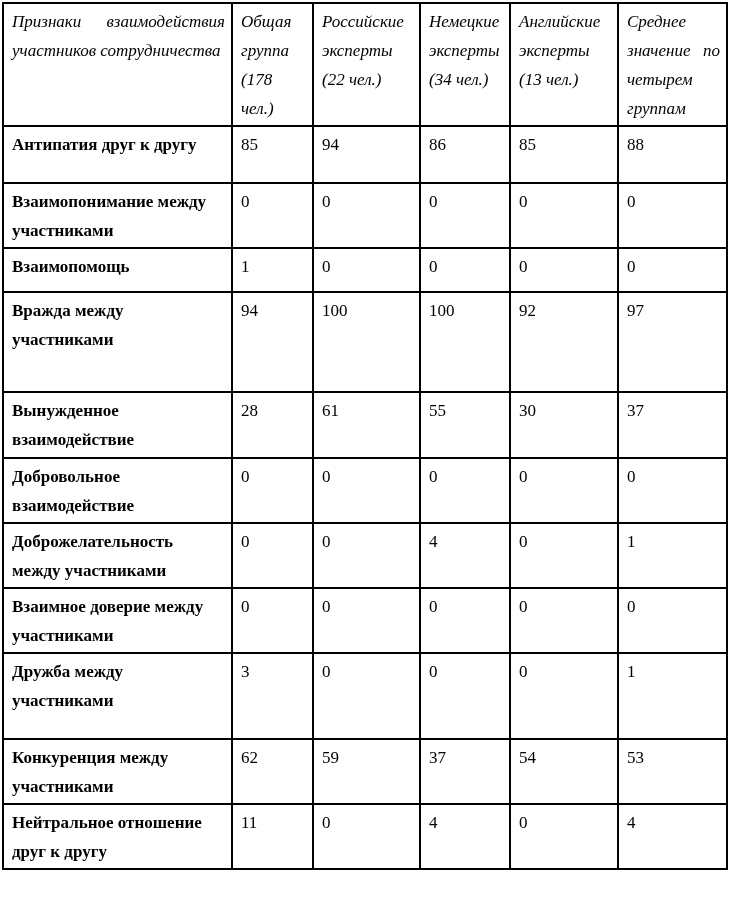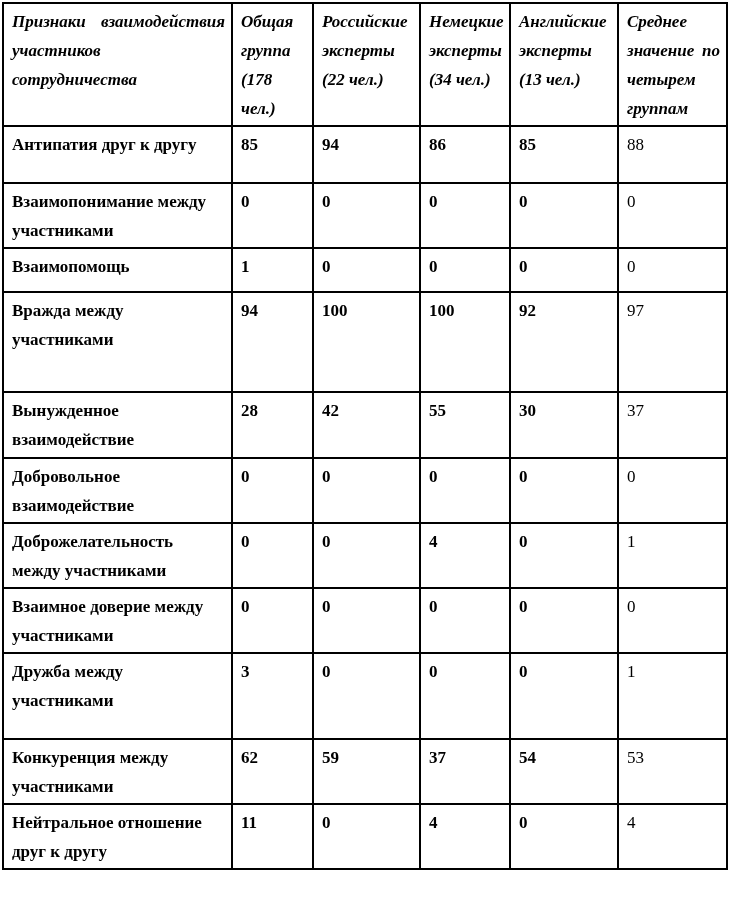--- a/index.html
+++ b/index.html
@@ -24,32 +24,32 @@
   table.doc-table td {
     border: 2px solid #000000;
     vertical-align: top;
     font-size: 17px;
     line-height: 29px;
     padding: 3px 6px 2px 8px;
     box-sizing: border-box;
     overflow: hidden;
   }
   table.doc-table th {
-    font-weight: bold;
+    font-weight: normal;
     font-style: italic;
     text-align: justify;
     margin-left: 35px;
   }
   td.lbl {
     font-weight: bold;
     text-align: left;
     padding-right: 9px;
   }
   td.val {
-    font-weight: bold;
+    font-weight: normal;
     text-align: left;
   }
   td.avg {
     font-weight: normal;
   }
 </style>
 </head>
 <body>
 
 <table class="doc-table">
@@ -100,21 +100,21 @@
       <td class="lbl">Вражда между участниками</td>
       <td class="val">94</td>
       <td class="val">100</td>
       <td class="val">100</td>
       <td class="val">92</td>
       <td class="val avg">97</td>
     </tr>
     <tr style="height:66px">
       <td class="lbl">Вынужденное взаимодействие</td>
       <td class="val">28</td>
-      <td class="val">42</td>
+      <td class="val">61</td>
       <td class="val">55</td>
       <td class="val">30</td>
       <td class="val avg">37</td>
     </tr>
     <tr style="height:56px">
       <td class="lbl">Добровольное взаимодействие</td>
       <td class="val">0</td>
       <td class="val">0</td>
       <td class="val">0</td>
       <td class="val">0</td>

